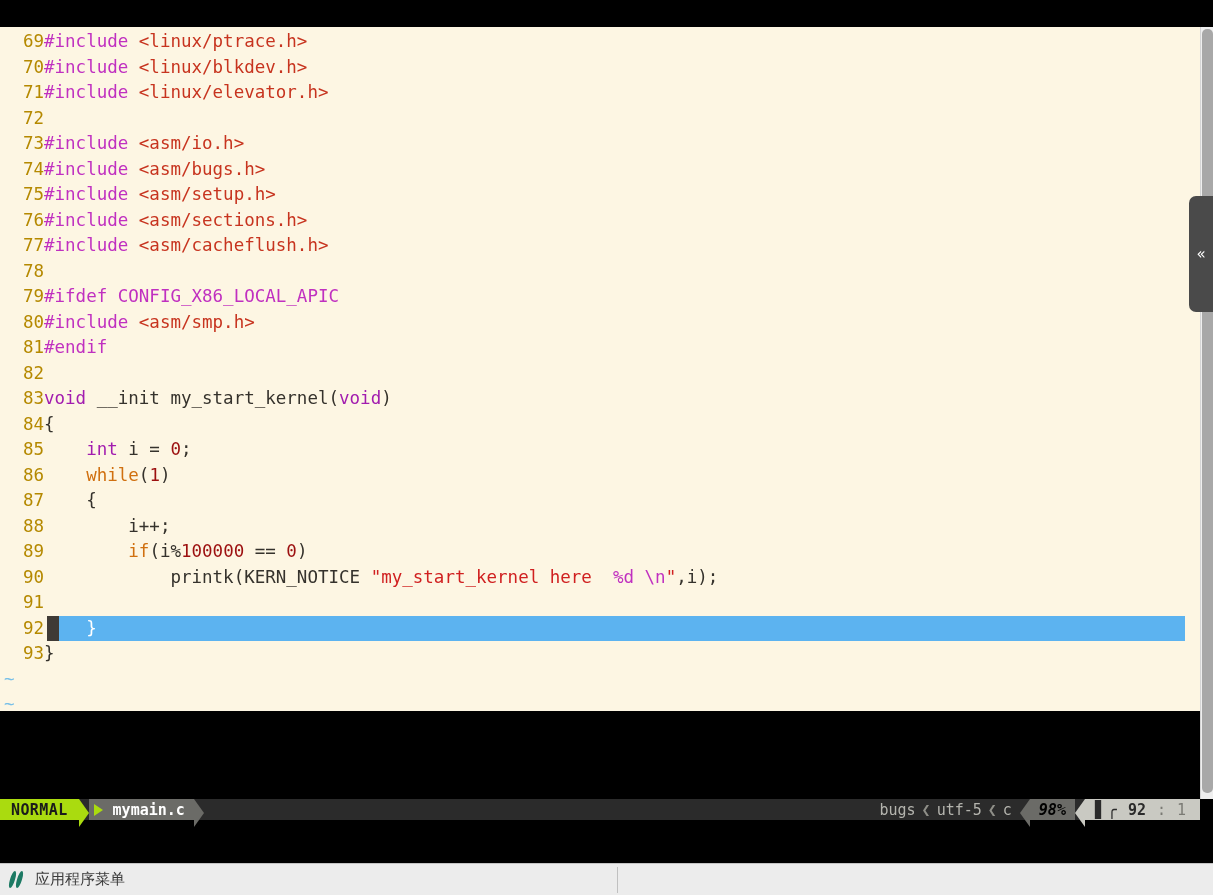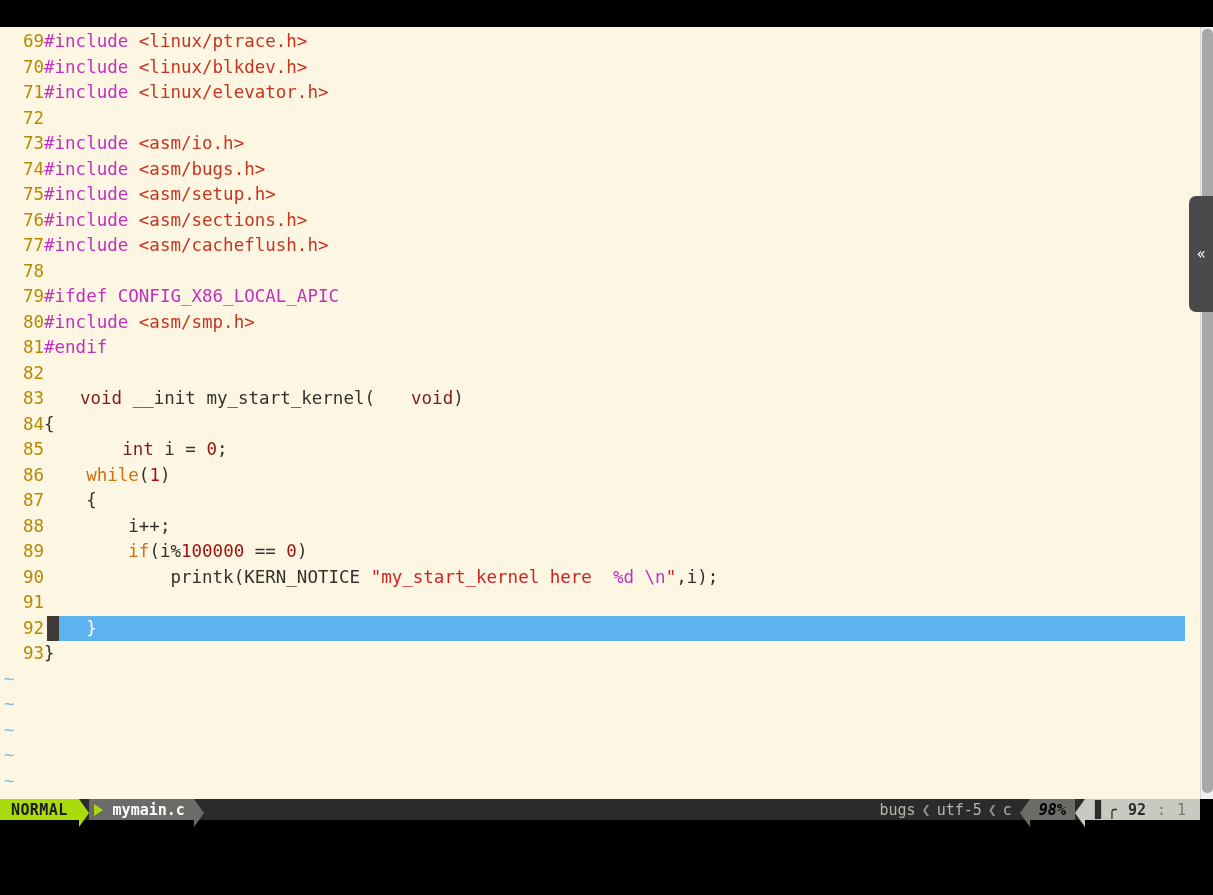--- a/index.html
+++ b/index.html
@@ -90,21 +90,21 @@
     font-weight: bold;
     line-height: 14px;
     text-align: center;
   }
 
   
   .vim-body {
     position: absolute;
     left: 0; top: 27px;
     width: 1200px;
-    height: 772px;
+    height: 684px;
     background: #fdf6e3;
     overflow: hidden;
   }
 
   .code-area {
     position: absolute;
     left: 0; top: 2px;
     width: 1200px;
     font-family: "DejaVu Sans Mono", monospace;
     font-size: 17.5px;
@@ -119,21 +119,21 @@
     width: 44px;
     text-align: right;
     color: #b58900;
     padding-right: 0;
   }
   .ctext { display: inline-block; color: #35322c; }
 
   
   .c-pre   { color: #c030c0; }       
   .c-hdr   { color: #c7341f; }       
-  .c-type  { color: #7f1d1d; margin-left: 36px; }       
+  .c-type  { color: #a21caf; }       
   .c-kw    { color: #d07010; }       
   .c-num   { color: #9c1010; }       
   .c-str   { color: #d02020; }       
   .c-esc   { color: #c030c0; }       
   .c-id    { color: #35322c; }
   .c-tilde { color: #79c0e8; }
 
   
   .cursor-line {
     position: absolute;
@@ -359,14 +359,22 @@
   </div>
 
   <div class="vscroll">
     <div class="vscroll-thumb"></div>
   </div>
 
   <div class="edge-handle">
     <span class="chev">«</span>
   </div>
 
+  <div class="taskbar">
+    <div class="tb-menu">
+      <span class="whisker"></span>
+      <span class="tb-menu-label">应用程序菜单</span>
+    </div>
+    <div class="tb-sep"></div>
+    <div class="tb-rest"></div>
+  </div>
 
 </div>
 
 </body></html>

